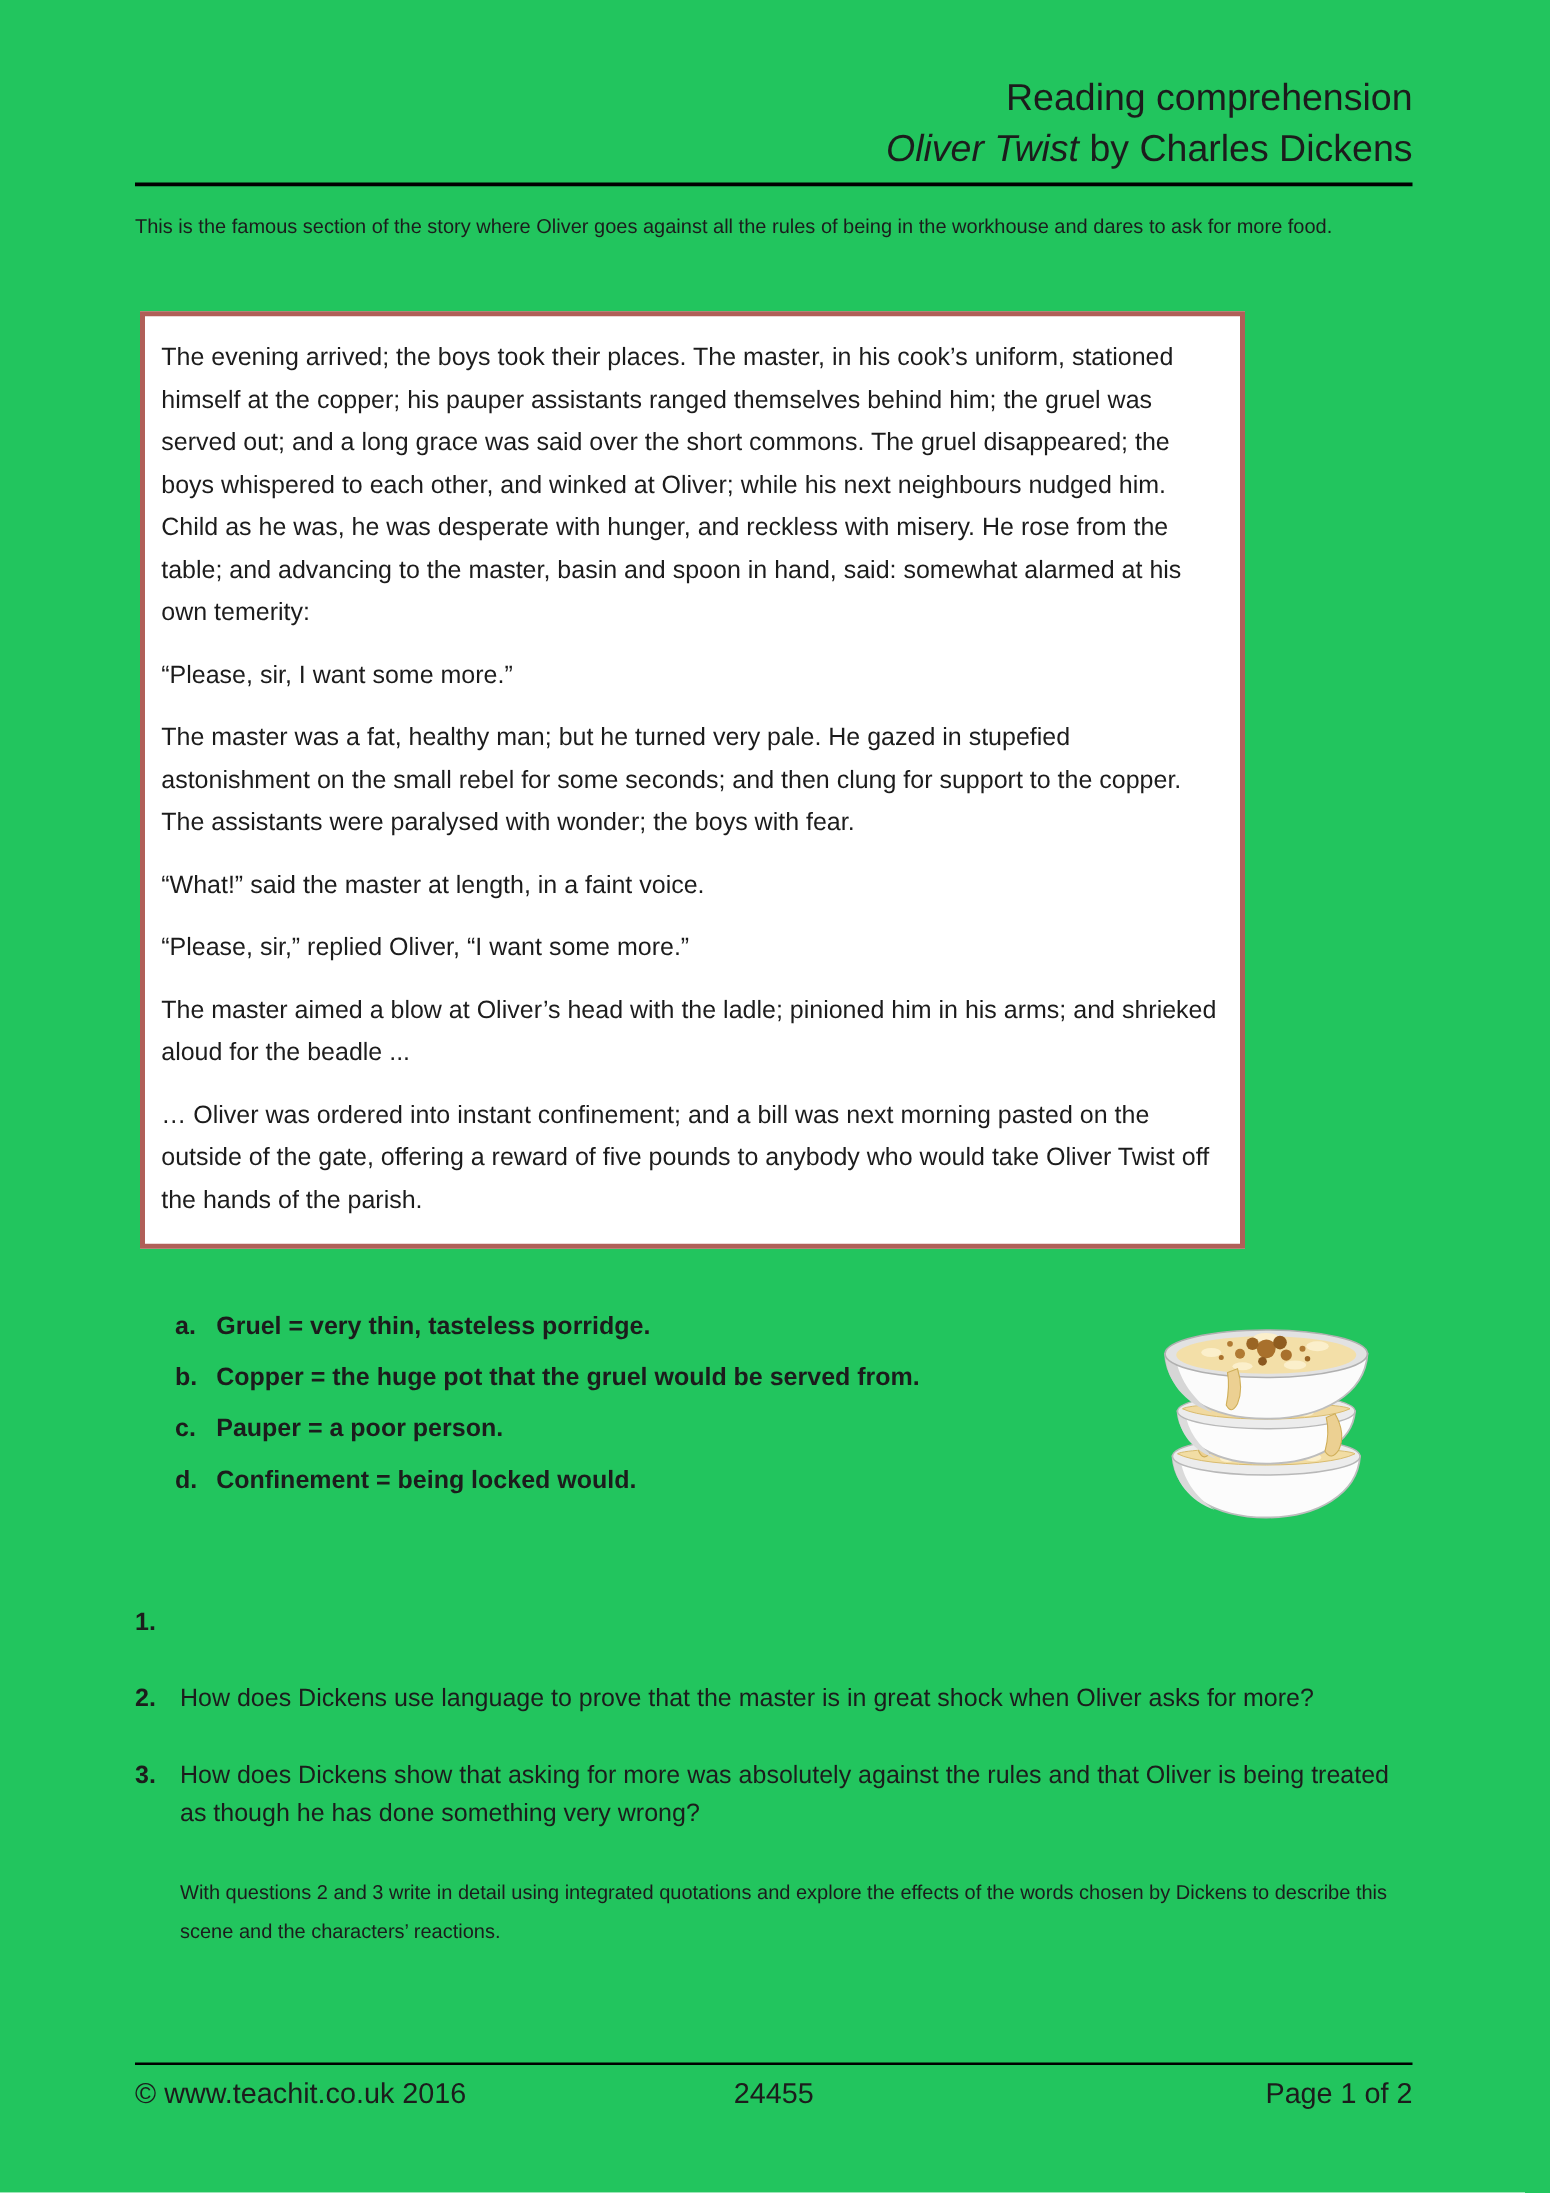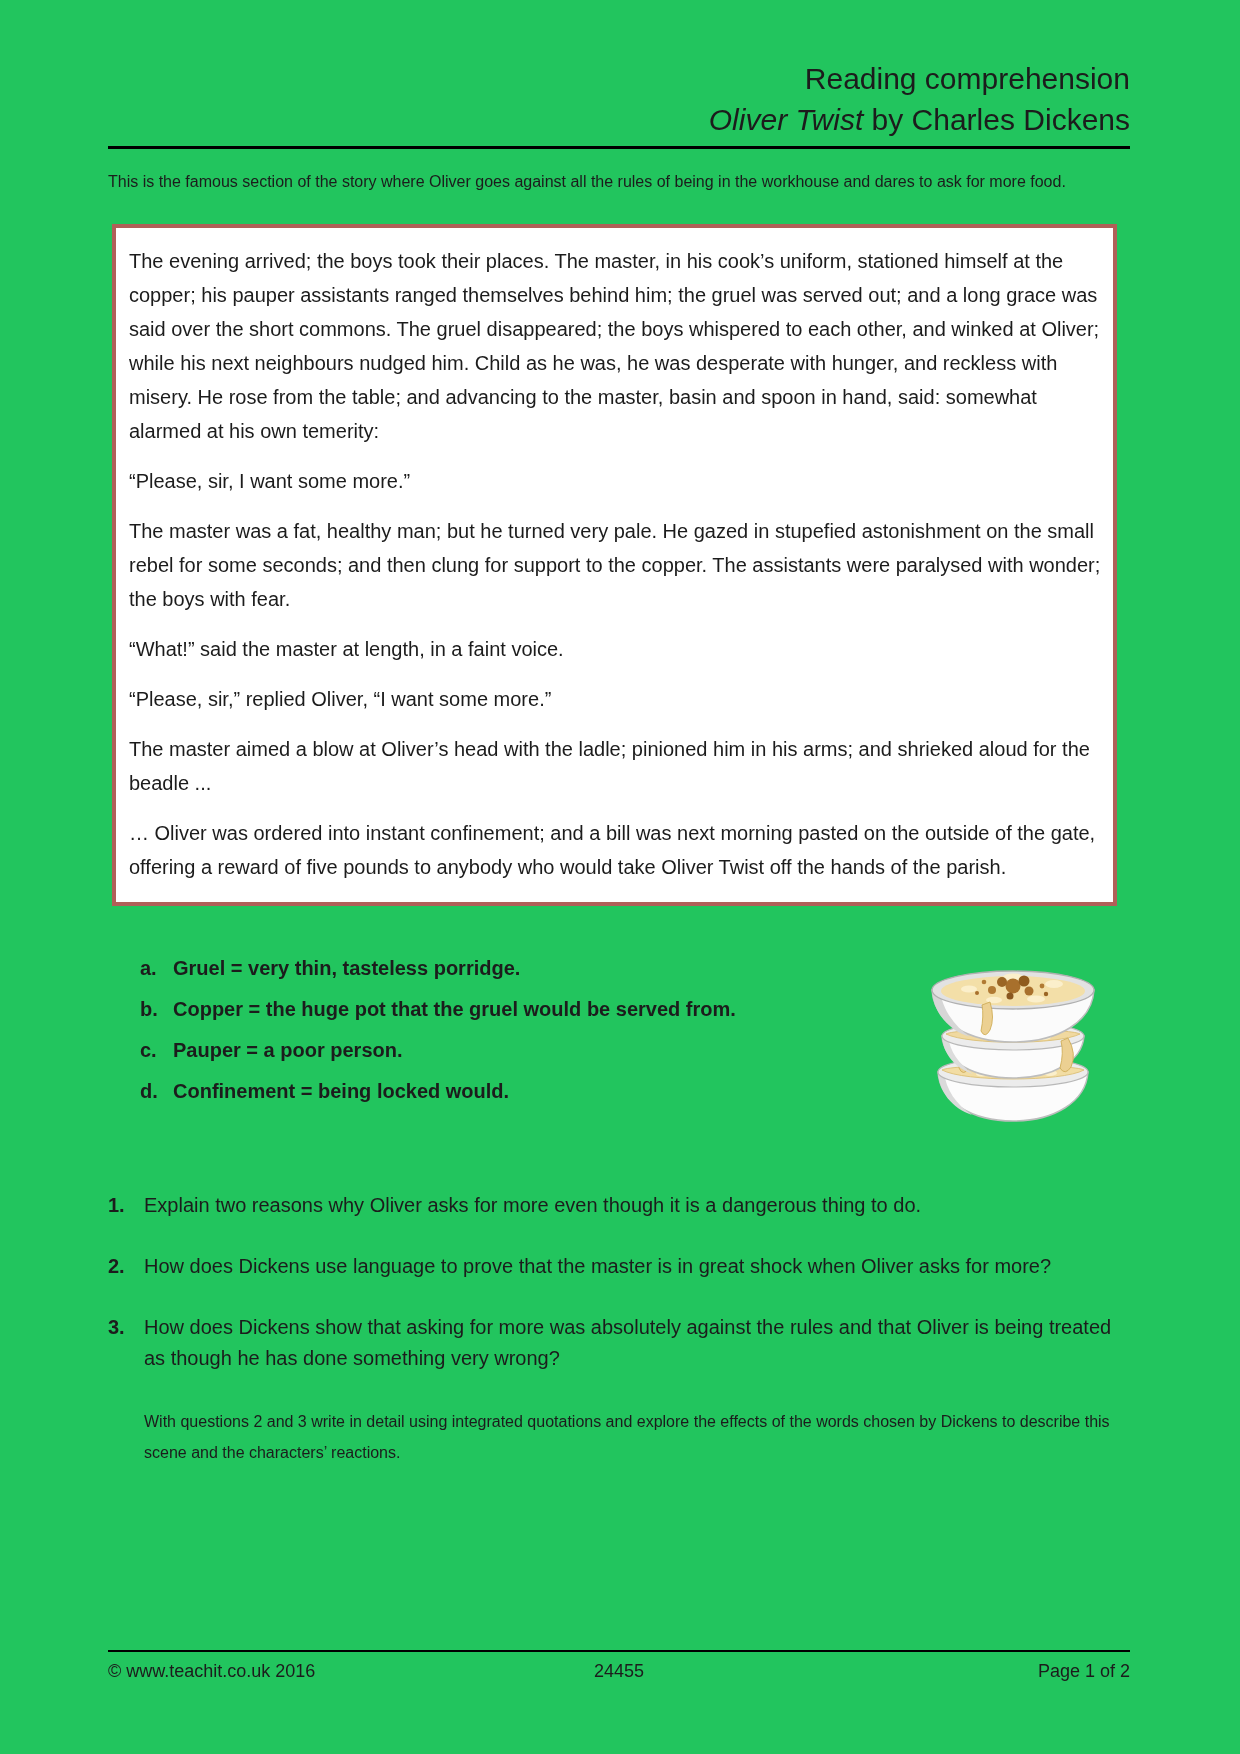--- a/index.html
+++ b/index.html
@@ -31,22 +31,22 @@
 
   
   .intro {
     margin: 18px 0 0 0;
     font-size: 16px;
     line-height: 30px;
   }
 
   
   .passage-box {
-    margin: 27px 0 0 4px;
-    width: 1005px;
+    margin: 52px 0 0 4px;
+    width: 884px;
     box-sizing: border-box;
     border: 4px solid var(--box-border, #b05f58);
     padding: 16px 12px 18px 13px;
     background: #ffffff;
   }
   .passage-box p {
     margin: 0 0 16px 0;
     font-size: 20px;
     line-height: 34px;
   }
@@ -101,21 +101,21 @@
 
   
   .doc-footer {
     position: absolute;
     left: 108px;
     right: 110px;
     top: 1650px;
     border-top: 2px solid #000;
     padding-top: 9px;
     display: flex;
-    font-size: 18px;
+    font-size: 23px;
   }
   .doc-footer .f-left  { flex: 1; text-align: left; }
   .doc-footer .f-center{ flex: 1; text-align: center; }
   .doc-footer .f-right { flex: 1; text-align: right; }
 </style>
 </head>
 <body>
 
 <div class="page">
   <div class="content">
@@ -199,21 +199,20 @@
         <circle cx="53" cy="51" r="2" fill="#a8702c"></circle>
         <circle cx="122" cy="52" r="2.2" fill="#9a6524"></circle>
 
         <path d="M66 60 q5 16 0 28 q-5 9 -9 1 q3 -15 1 -26 Z" fill="#ecd092" stroke="#cfae58" stroke-width="0.9"></path>
       </svg>
     </div>
 
     <ul class="questions">
       <li>
         <span class="q-num">1.</span>
-        <span>Explain two reasons why Oliver asks for more even though it is a dangerous thing to do.</span>
       </li>
       <li>
         <span class="q-num">2.</span>
         <span>How does Dickens use language to prove that the master is in great shock when Oliver asks for more?</span>
       </li>
       <li>
         <span class="q-num">3.</span>
         <span>How does Dickens show that asking for more was absolutely against the rules and that Oliver is being treated as though he has done something very wrong?</span>
       </li>
     </ul>

